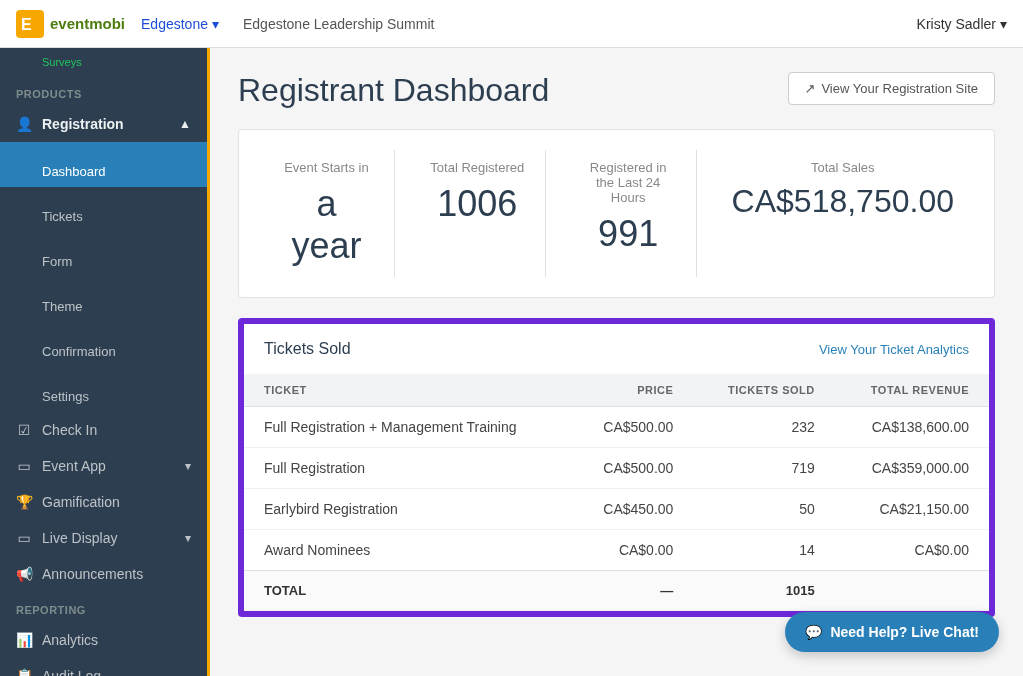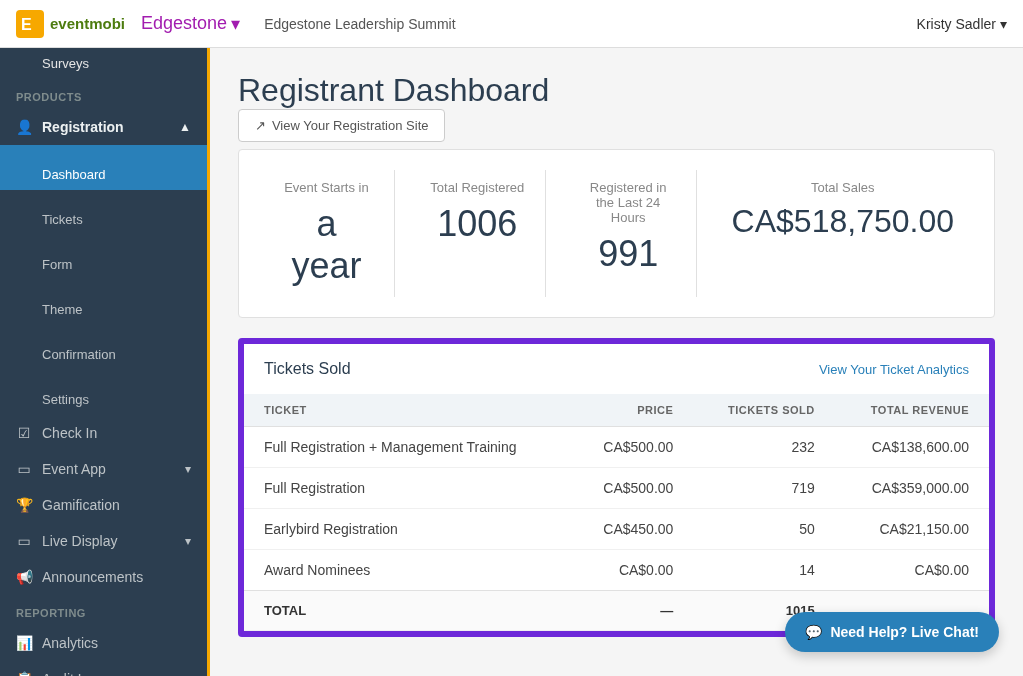--- a/index.html
+++ b/index.html
@@ -23,22 +23,22 @@
       gap: 6px;
     }
     .logo-icon {
       width: 28px;
       height: 28px;
     }
     .org-selector {
       display: flex;
       align-items: center;
       gap: 4px;
-      color: #a21caf;
-      font-size: 18px;
+      color: #1d4ed8;
+      font-size: 14px;
       cursor: pointer;
       border: none;
       background: none;
     }
     .event-name {
       color: #555;
       font-size: 14px;
       margin-left: 8px;
       text-align: right;
     }
@@ -104,38 +104,37 @@
       color: #bdc3c7;
       cursor: pointer;
       font-size: 13px;
     }
     .sidebar-sub-item.active {
       background: #2980b9;
       color: #fff;
     }
     .sidebar-surveys {
       padding: 8px 16px 8px 42px;
-      color: #e5e5e5;
-      font-size: 13px;
+      color: #22c55e;
+      font-size: 11px;
       cursor: pointer;
     }
 
     
     .main-content {
       flex: 1;
       overflow-y: auto;
       padding: 24px 28px;
       background: #f5f5f5;
     }
     .page-header {
       display: flex;
       align-items: flex-start;
       justify-content: space-between;
-      margin-bottom: 7px;
-      flex-direction: column;
+      margin-bottom: 20px;
     }
     .page-title {
       font-size: 32px;
       font-weight: 300;
       color: #2c3e50;
     }
     .view-site-btn {
       display: flex;
       align-items: center;
       gap: 6px;
@@ -151,21 +150,20 @@
 
     
     .stats-card {
       background: #fff;
       border-radius: 4px;
       border: 1px solid #e0e0e0;
       padding: 20px;
       display: flex;
       gap: 15px;
       margin-bottom: 20px;
-      justify-content: flex-end;
     }
     .stat-item {
       flex: 1;
       text-align: center;
       padding: 10px 20px;
       border-right: 1px solid #e0e0e0;
     }
     .stat-item:last-child { border-right: none; }
     .stat-label {
       font-size: 13px;

